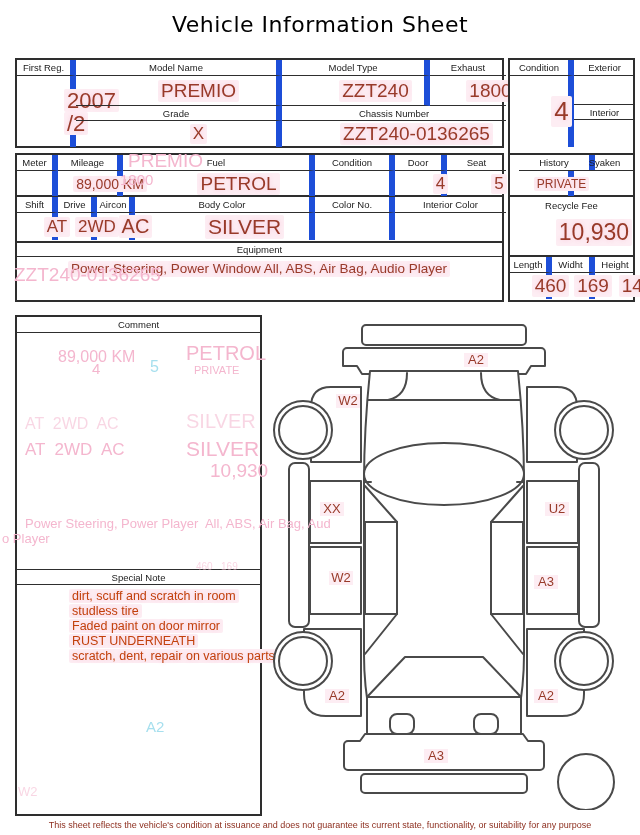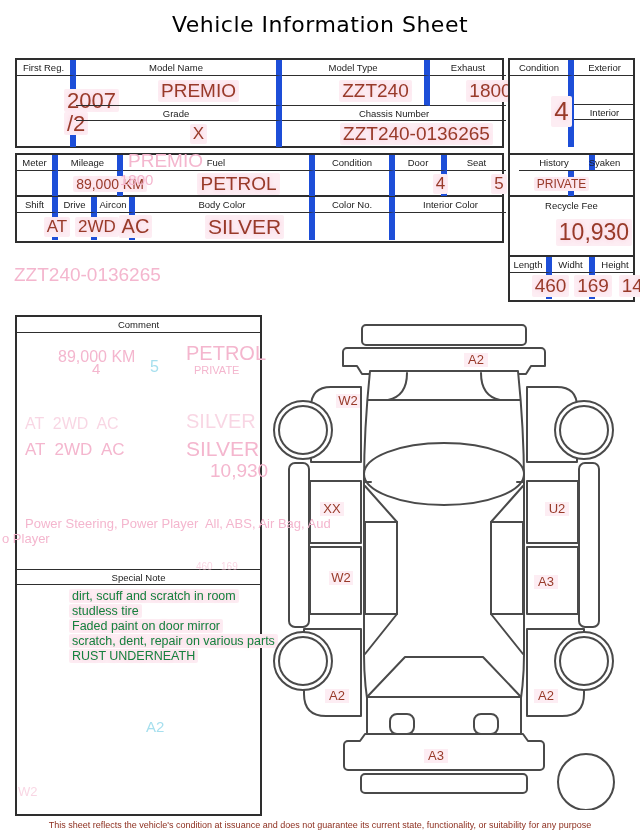--- a/index.html
+++ b/index.html
@@ -8,21 +8,21 @@
   .title{position:absolute;left:0;top:12px;width:100%;text-align:center;
          font-family:"DejaVu Sans",sans-serif;font-size:22px;font-weight:500;color:#000;letter-spacing:.5px;}
   .tbl{position:absolute;border:2px solid #2e2e2e;background:#fff;box-sizing:border-box;}
   .cell{position:absolute;box-sizing:border-box;display:flex;align-items:center;justify-content:center;overflow:visible;}
   .br{border-right:6px solid #1d4ed8;} .bb{border-bottom:1px solid #2e2e2e;} .bt{border-top:1px solid #2e2e2e;}
   .hdr{font-size:9.5px;color:#1a1a1a;}
   .val{color:#983a29;}
   .vspan{background:#fdedf3;padding:0 3px;border-radius:2px;white-space:nowrap;
          text-shadow:0 0 4px rgba(250,200,218,.9);margin-left:45px;}
   .eqtext{align-items:flex-start;justify-content:flex-start;padding:4px 6px;font-size:13.5px;line-height:16px;}
-  .sn-line{margin:0 0 2px 0;font-size:12.5px;line-height:13px;color:#15803d;}
+  .sn-line{margin:0 0 2px 0;font-size:12.5px;line-height:13px;color:#c2410c;}
   .footer{position:absolute;left:0;top:820px;width:100%;text-align:center;font-size:9px;color:#8d2f1f;}
   .ghost{position:absolute;color:#f4b6ce;white-space:pre;pointer-events:none;filter:blur(.3px);}
   .ghost.cyan{color:#a6dfee;}
   .ghost.faint{opacity:.55;}
   .diagram{position:absolute;left:262px;top:310px;width:378px;height:500px;}
   svg text{font-family:"Liberation Sans",sans-serif;}
 </style>
 </head>
 <body>
 
@@ -108,20 +108,26 @@
     <div class="cell val br" style="left:80px;top:16px;width:38px;height:27px;font-size:20px;">
         <span class="vspan">AC</span>
       </div>
     <div class="cell val br" style="left:118px;top:16px;width:180px;height:27px;font-size:21px;">
         <span class="vspan">SILVER</span>
       </div>
     <div class="cell val br" style="left:298px;top:16px;width:80px;height:27px;"></div>
     <div class="cell val" style="left:378px;top:16px;width:111px;height:27px;"></div>
   </div>
 
+  <div class="tbl" style="left:15px;top:243px;width:489px;height:59px;border-top:none;">
+    <div class="cell hdr bb" style="left:0;top:0;width:485px;height:14px;">Equipment</div>
+    <div class="cell val eqtext" style="left:0;top:14px;width:485px;height:41px;">
+        <span class="vspan">Power Steering, Power Window  All, ABS, Air Bag, Audio Player</span>
+      </div>
+  </div>
 
   <div class="tbl" style="left:508px;top:153px;width:127px;height:44px;">
     <div class="cell hdr br bb" style="left:0;top:0;width:76px;height:16px;margin-left:9px;">History</div>
     <div class="cell hdr bb" style="left:64px;top:0;width:61px;height:16px;">Syaken</div>
     <div class="cell val br" style="left:0;top:16px;width:64px;height:25px;font-size:12px;">
         <span class="vspan">PRIVATE</span>
       </div>
     <div class="cell val" style="left:64px;top:16px;width:61px;height:25px;"></div>
   </div>
 
@@ -147,22 +153,22 @@
       </div>
   </div>
 
   <div class="tbl" style="left:15px;top:315px;width:247px;height:501px;">
     <div class="cell hdr bb" style="left:0;top:0;width:243px;height:16px;">Comment</div>
     <div class="cell hdr bt bb" style="left:0;top:252px;width:243px;height:16px;">Special Note</div>
     <div style="position:absolute;left:7px;top:273px;width:232px;">
       <div class="sn-line"><span class="vspan">dirt, scuff and scratch in room</span></div>
       <div class="sn-line"><span class="vspan">studless tire</span></div>
       <div class="sn-line"><span class="vspan">Faded paint on door mirror</span></div>
+      <div class="sn-line"><span class="vspan">RUST UNDERNEATH</span></div>
       <div class="sn-line"><span class="vspan">scratch, dent, repair on various parts</span></div>
-      <div class="sn-line"><span class="vspan">RUST UNDERNEATH</span></div>
     </div>
   </div>
 
   <div class="diagram">
     <svg viewBox="0 0 378 500" width="378" height="500">
       <g stroke="#4a4a4a" stroke-width="2" fill="#ffffff" stroke-linejoin="round" stroke-linecap="round">
 
         <rect x="100" y="15" width="164" height="20" rx="4"></rect>
         <path d="M85,38 h194 a4,4 0 0 1 4,4 v14 h-14 l-5,8 H100 l-5,-8 H81 v-14 a4,4 0 0 1 4,-4 Z"></path>
 

